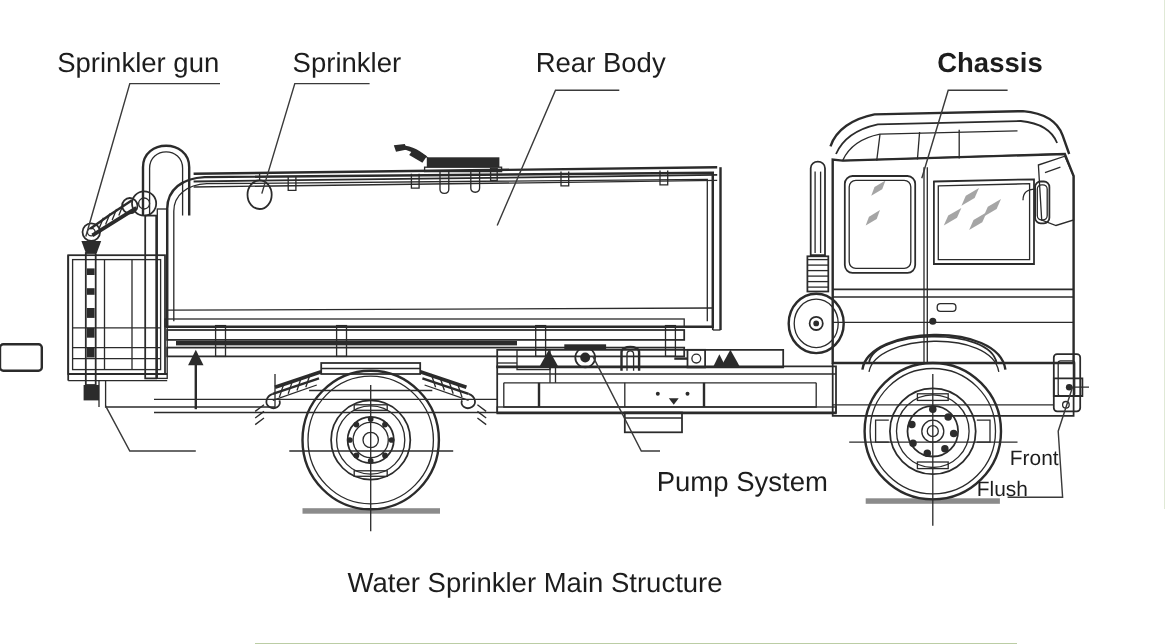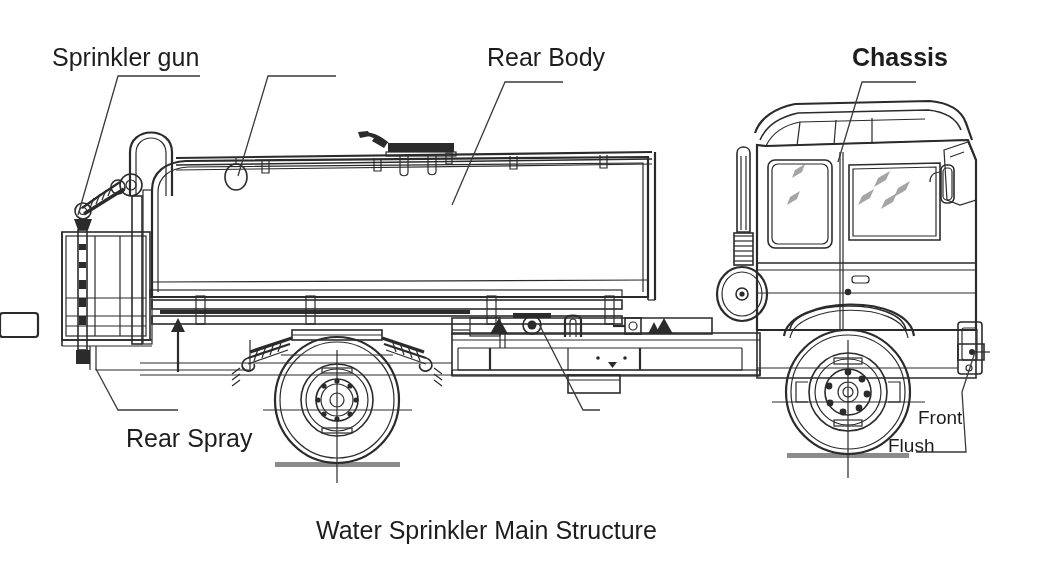--- a/index.html
+++ b/index.html
@@ -387,27 +387,28 @@
       <polyline class="led" points="916,82 862,82 838,162"></polyline>
       <polyline class="led" points="96,369 118,410 178,410"></polyline>
       <polyline class="led" points="539,324 583,410 600,410"></polyline>
       <polyline class="led" points="975,352 962,392 966,452 916,452"></polyline>
     </g>
 
   </svg>
 
   <div class="lbl big" style="left:52px;  top:44px;">Sprinkler gun</div>
 
+  <div class="lbl big" style="left:266px; top:44px;">Sprinkler</div>
 
   <div class="lbl big" style="left:487px; top:44px;">Rear Body</div>
 
   <div class="lbl big" style="left:852px; top:44px;font-weight:bold;">Chassis</div>
 
-  <div class="lbl big" style="left:126px; top:425px;">Rear Spray</div>
-
+
+  <div class="lbl big" style="left:597px; top:425px;">Pump System</div>
 
   <div class="lbl small" style="left:918px; top:408px;">Front</div>
 
   <div class="lbl small" style="left:888px; top:436px;">Flush</div>
 
   <div class="lbl title" style="left:316px; top:517px;">Water Sprinkler Main Structure</div>
 
 </div>
 
 </body></html>

